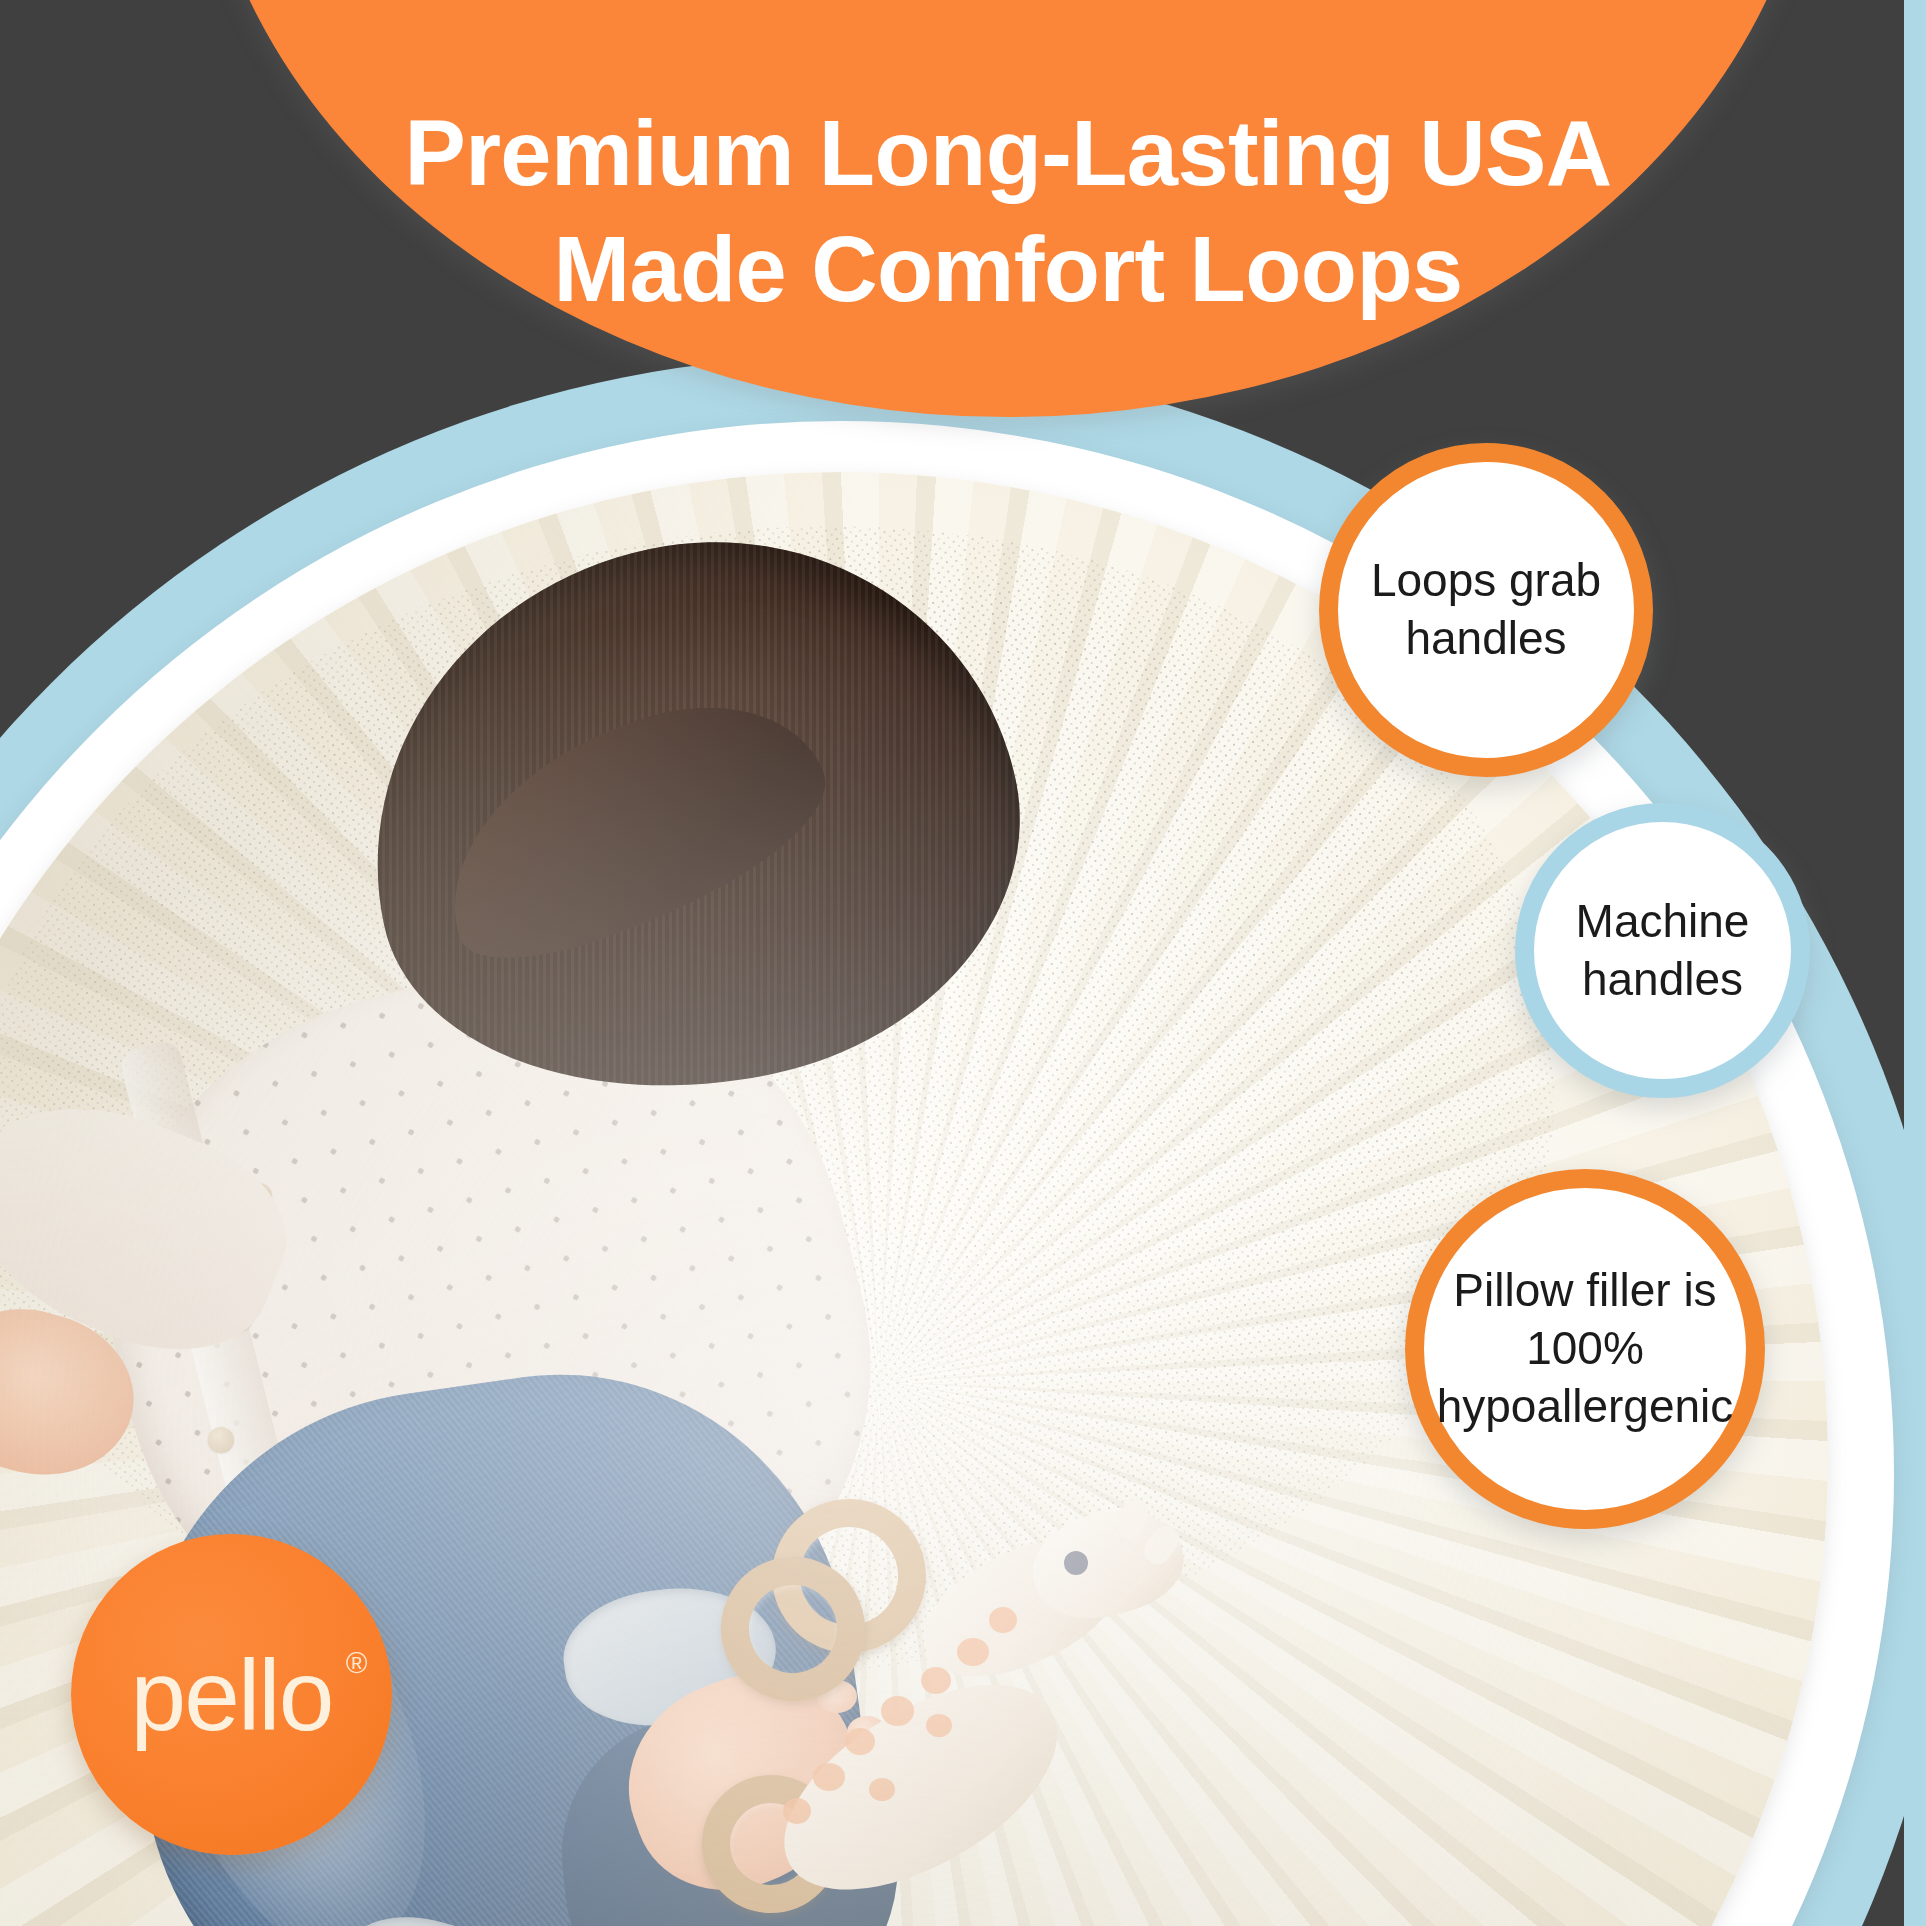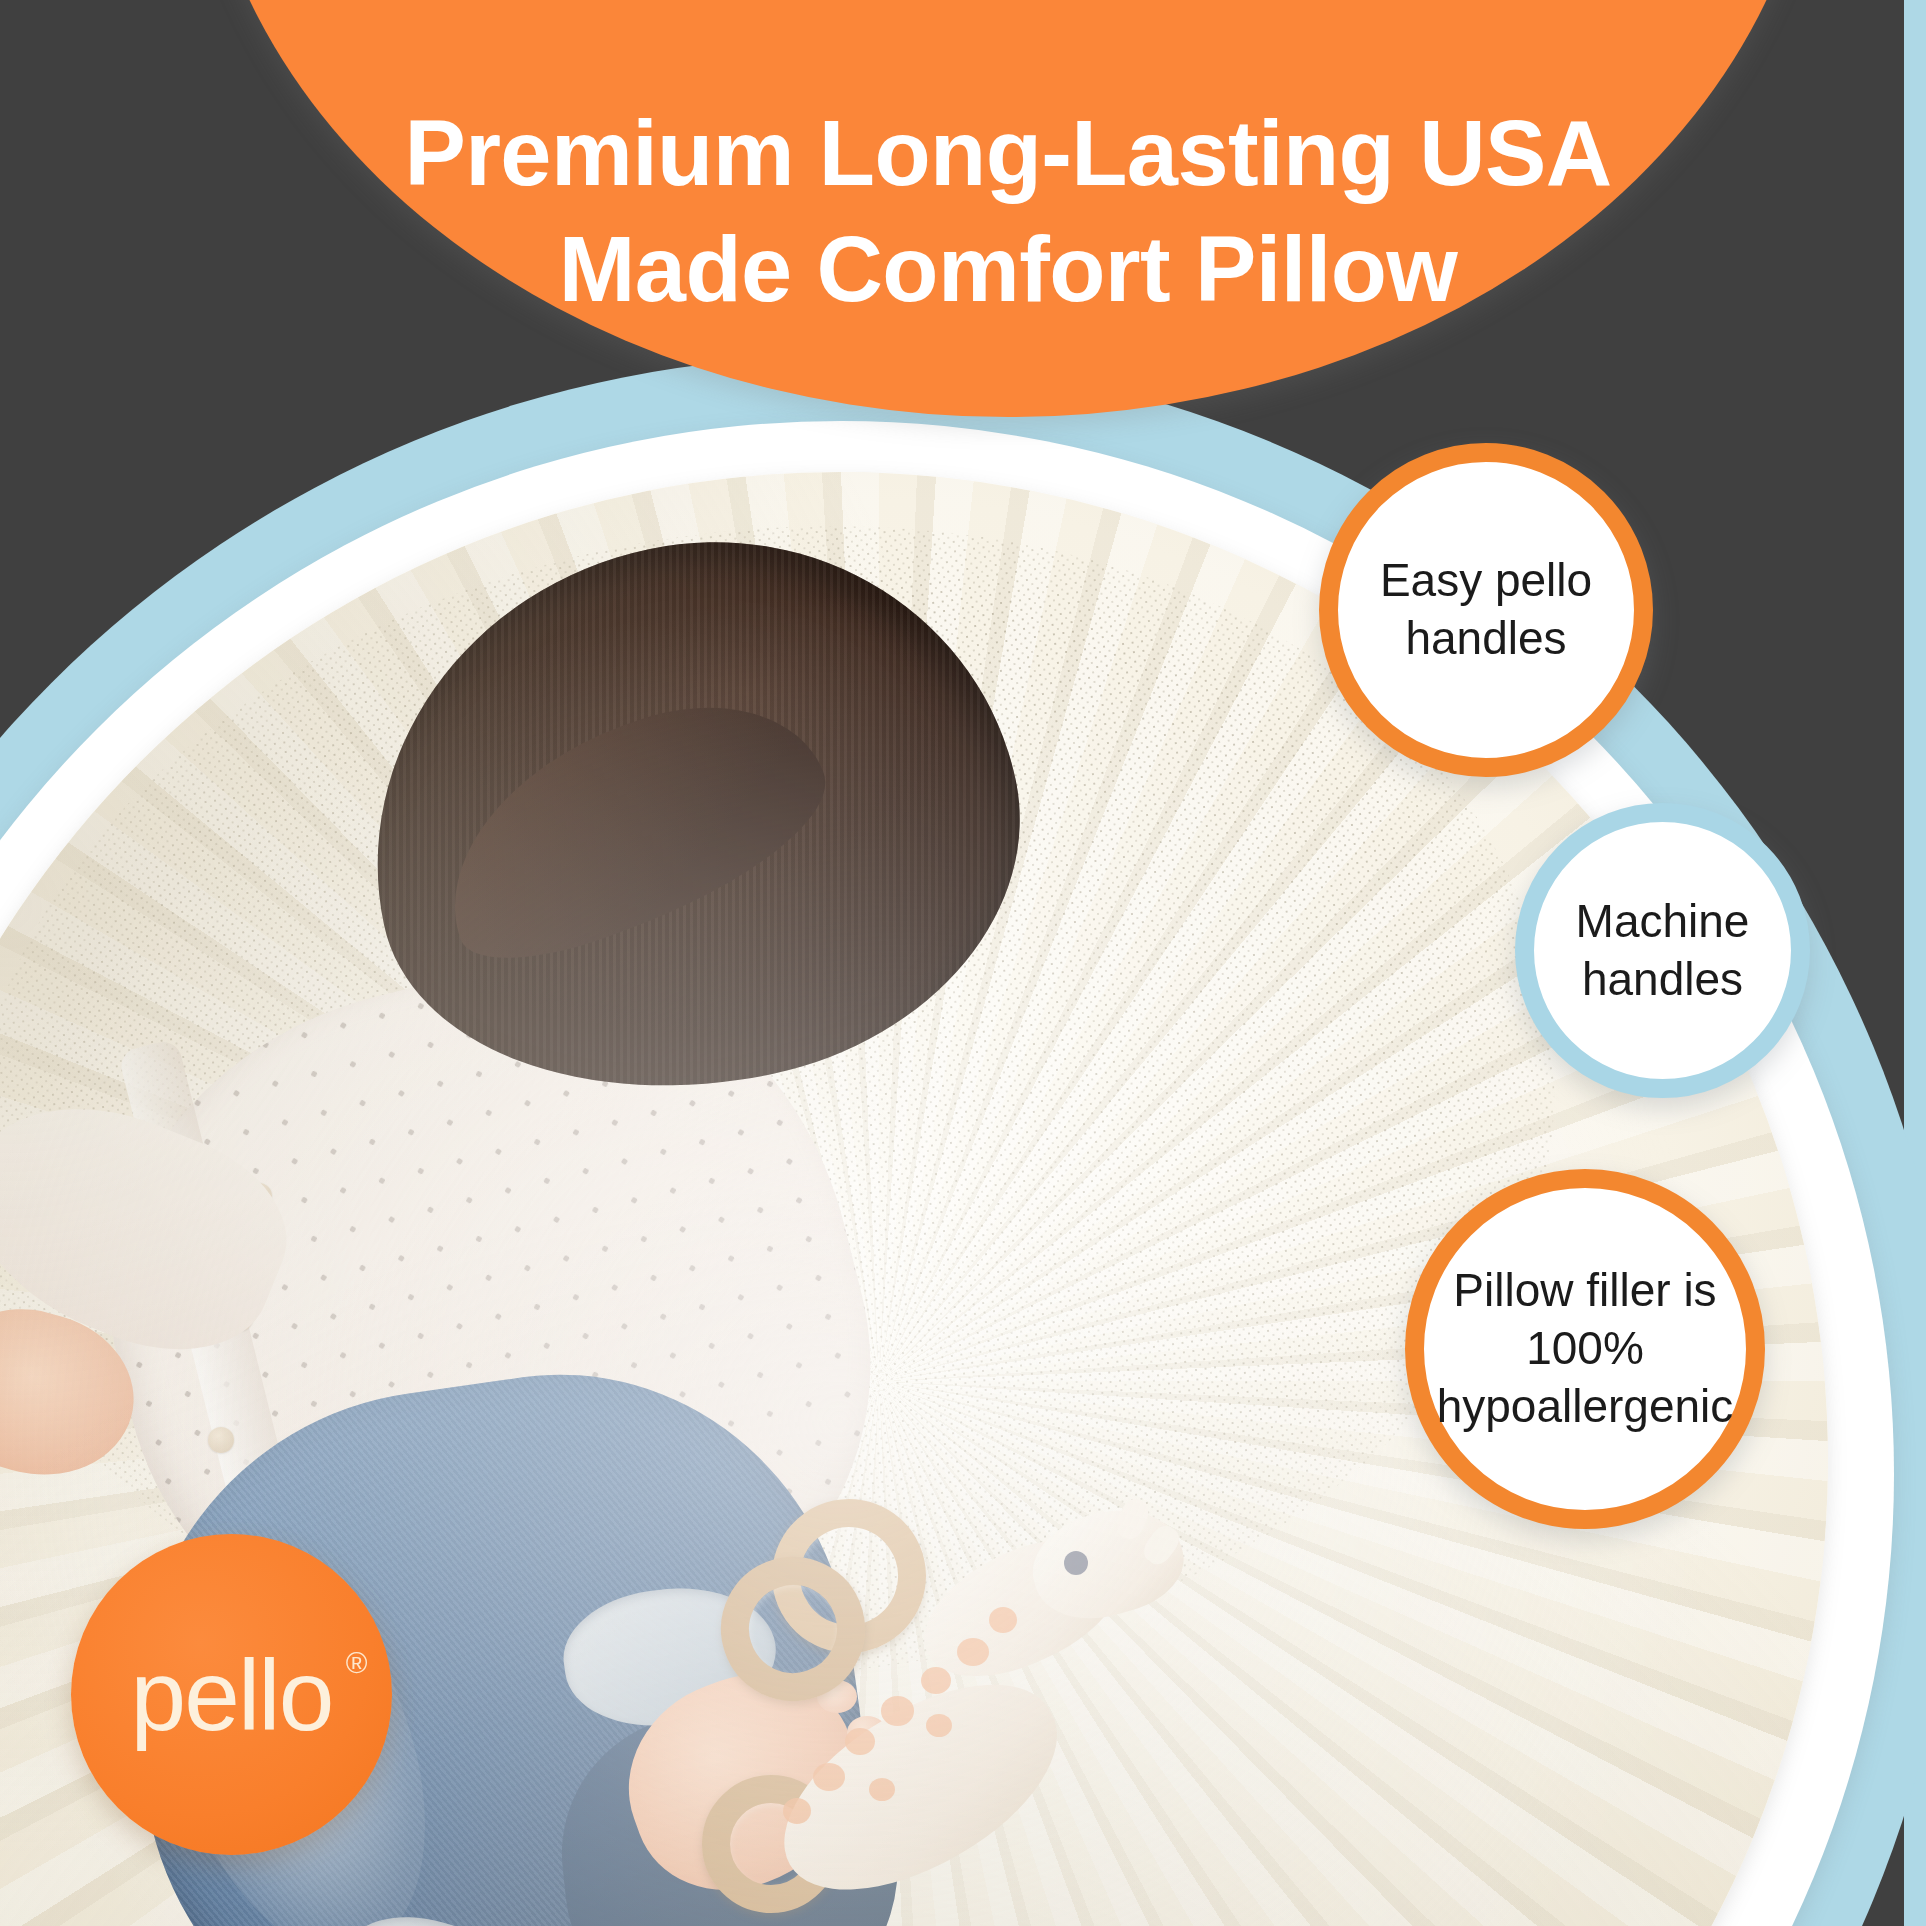--- a/index.html
+++ b/index.html
@@ -419,25 +419,25 @@
       <div class="spot" style="left:1075px;top:1242px;width:26px;height:23px;"></div>
       <div class="spot" style="left:1018px;top:1306px;width:26px;height:23px;"></div>
     </div>
 
     <div class="pillow-shade"></div>
   </div>
 
   <div class="header-blob"></div>
   <div class="headline">
     <span>Premium Long-Lasting USA</span>
-    <span class="l2">Made Comfort Pillow</span>
+    <span class="l2">Made Comfort Loops</span>
   </div>
 
   <div class="badge orange badge-1">
-    <span>Easy pello handles</span>
+    <span>Loops grab handles</span>
   </div>
   <div class="badge blue badge-2">
     <span>Machine handles</span>
   </div>
   <div class="badge orange badge-3">
     <span>Pillow filler is 100% hypoallergenic</span>
   </div>
 
   <div class="logo">
     <div class="logo-word">pello<div class="logo-reg">®</div></div>

